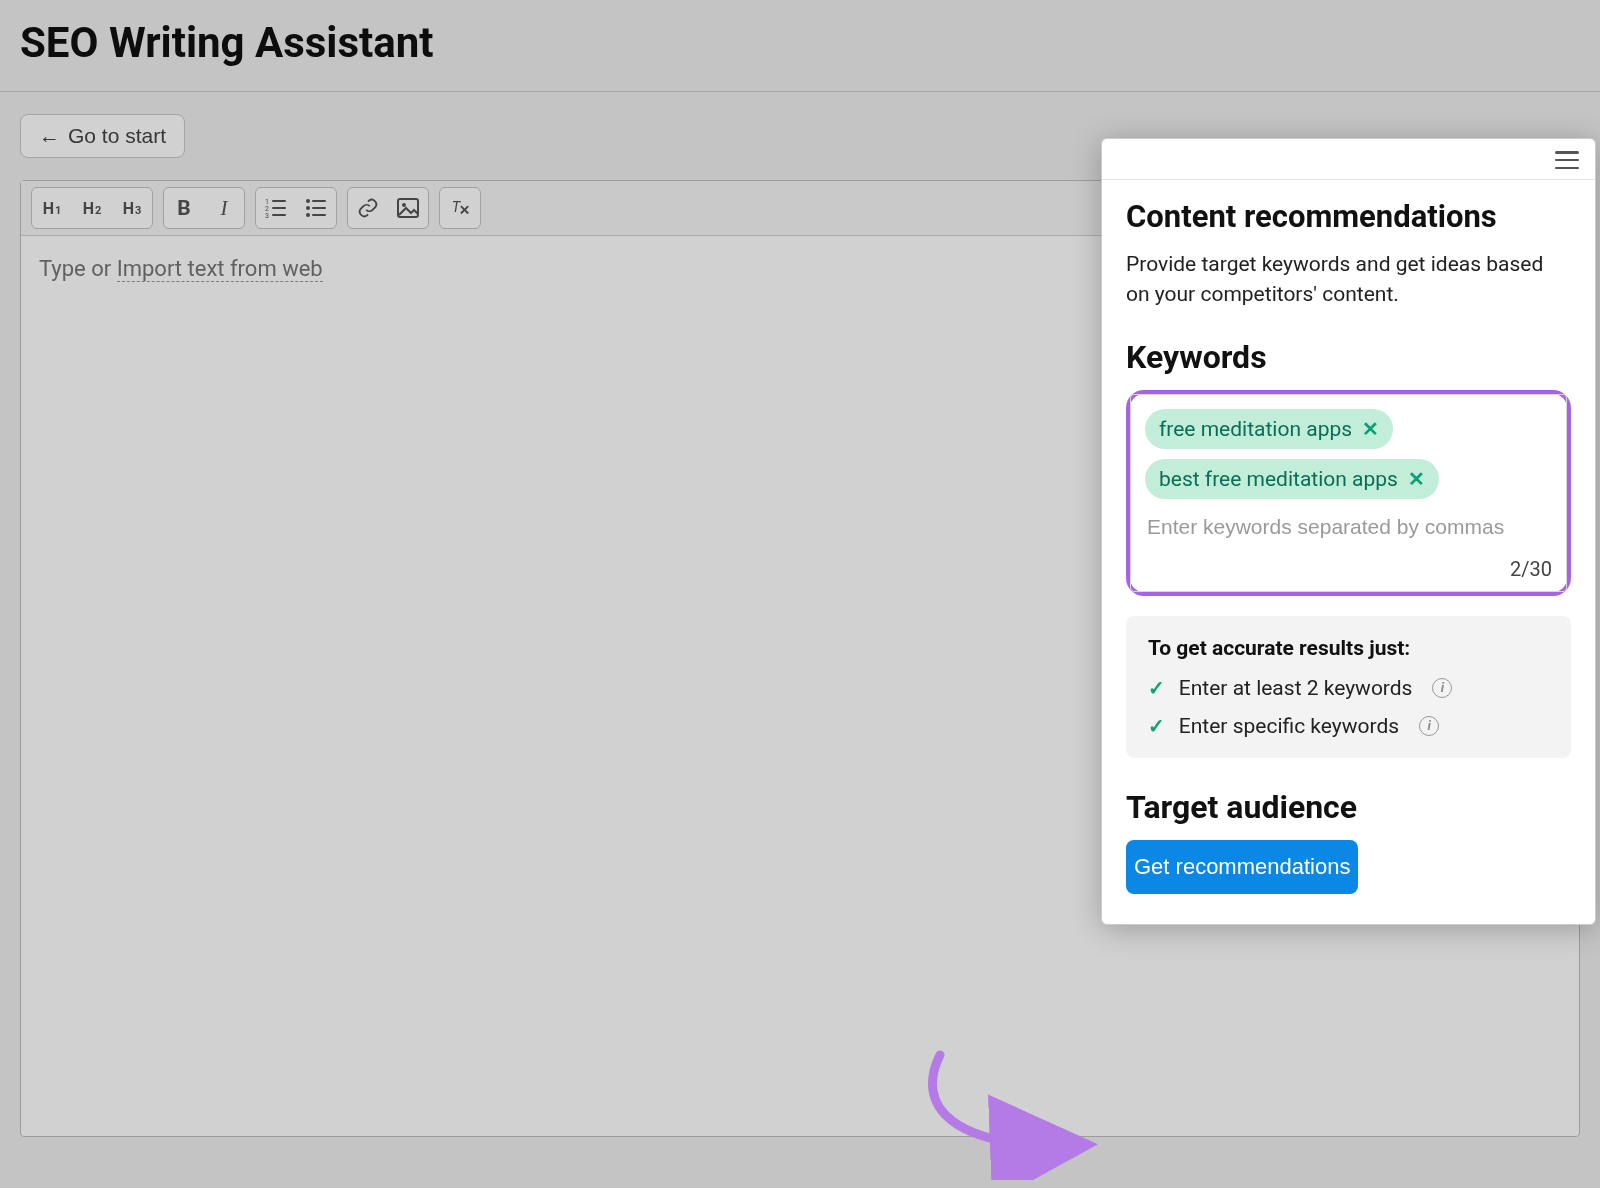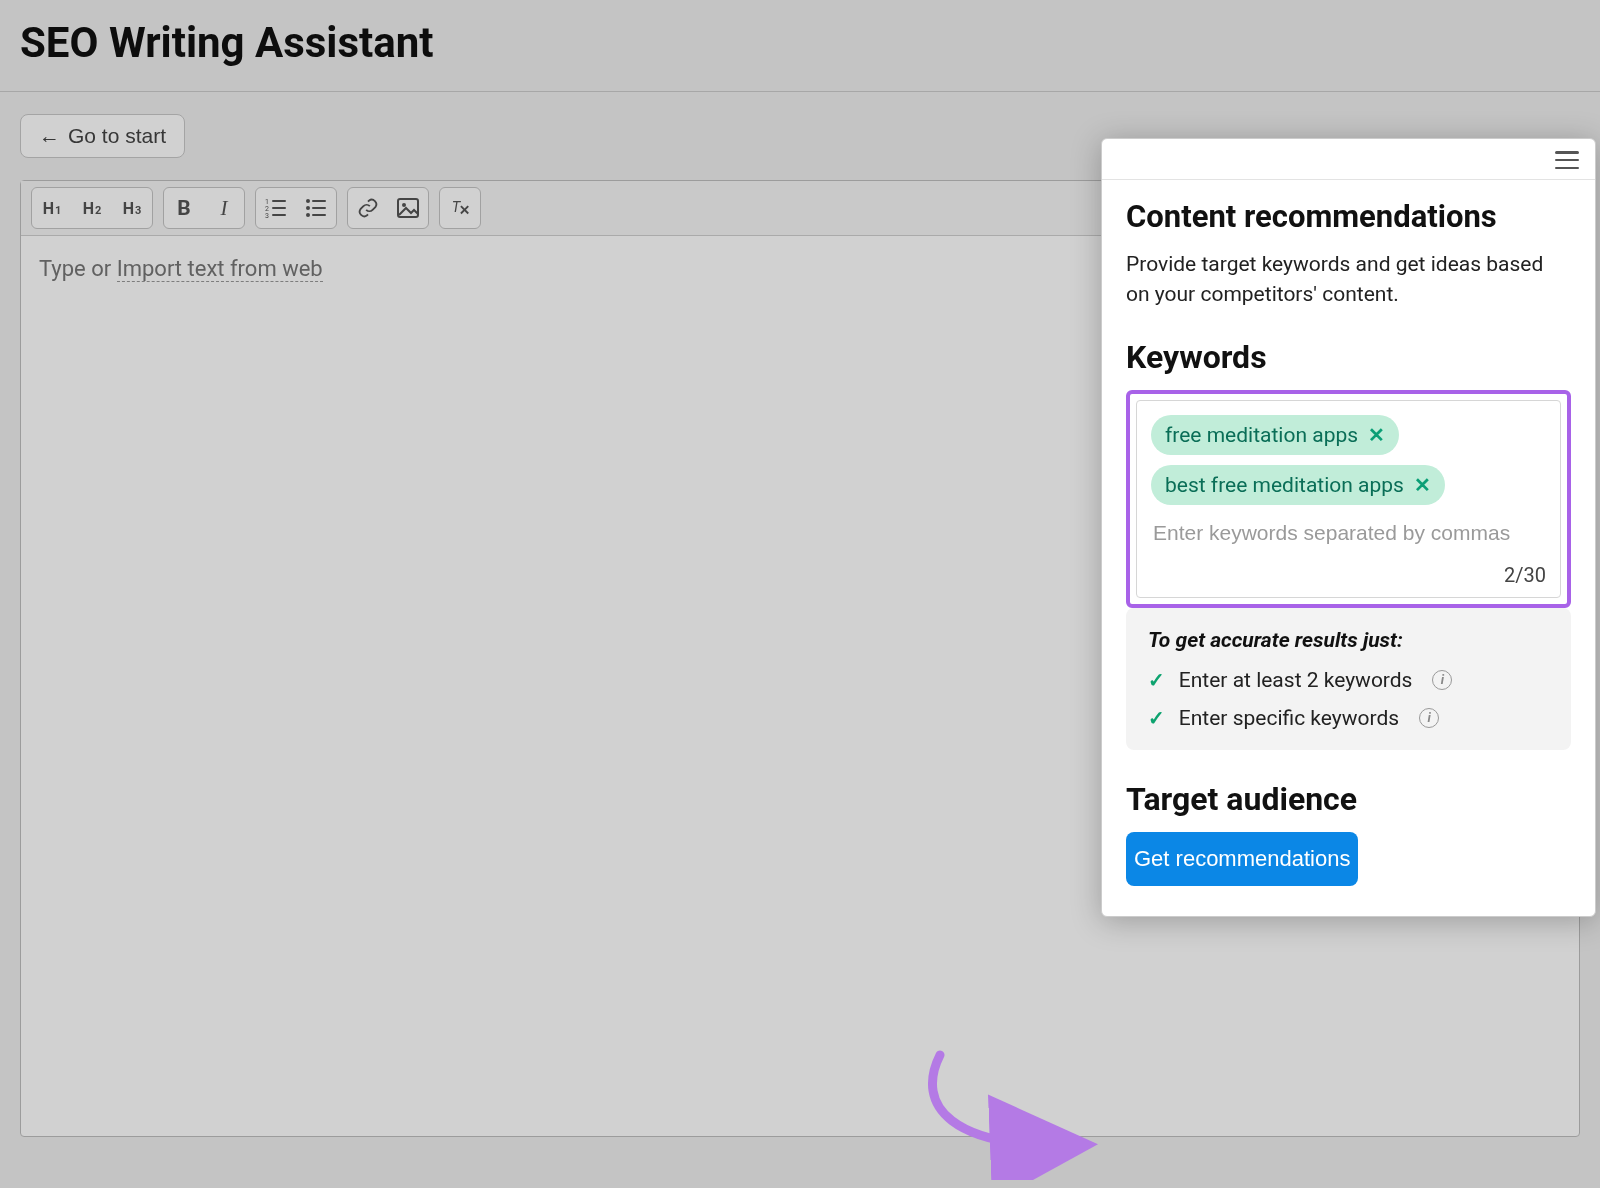--- a/index.html
+++ b/index.html
@@ -135,22 +135,23 @@
   }
   .hamburger { width:24px; height:18px; display:flex; flex-direction:column; justify-content:space-between; cursor:pointer;}
   .hamburger span { height:2.5px; background:#555; border-radius:2px;}
   .panel-body { padding: 18px 24px 0; }
   .panel-title { font-size: 31px; font-weight: 700; color:#111; margin-bottom: 14px;}
   .panel-desc { font-size: 21px; color:#222; line-height:1.45; margin-bottom: 28px;}
   .section-label { font-size: 32px; font-weight: 700; color:#111; margin-bottom: 14px;}
 
   .keywords-box {
     border: 4px solid #a862e8;
-    border-radius: 6px;
-    padding: 6px;
+    border-radius: 18px;
+    padding: 0;
+    margin-bottom: 20px;
   }
   .keywords-inner {
     border: 1px solid #d6d6d6;
     border-radius: 4px;
     padding: 14px 14px 10px;
   }
   .tag-row { display:flex; flex-wrap:wrap; gap:10px; margin-bottom:10px;}
   .tag {
     background: #c1edd9;
     color: #0a6e57;
@@ -172,21 +173,21 @@
   }
   .kw-input::placeholder { color:#9a9a9a; }
   .kw-count { text-align:right; font-size:20px; color:#444; margin-top:12px;}
 
   .tips-box {
     background: #f3f3f3;
     border-radius: 8px;
     padding: 20px 22px;
     margin-bottom: 30px;
   }
-  .tips-title { font-size: 21px; font-weight:700; color:#111; margin-bottom:16px;font-style:italic;}
+  .tips-title { font-size: 21px; font-weight:700; color:#111; margin-bottom:16px;}
   .tip-row { display:flex; align-items:center; gap:14px; font-size:21px; color:#222; margin-bottom:14px;}
   .tip-row:last-child{margin-bottom:0;}
   .check { color:#0da36f; font-size:20px; font-weight:700;}
   .info-i {
     width:20px;height:20px;border-radius:50%;border:1.5px solid #999;color:#888;
     display:inline-flex;align-items:center;justify-content:center;font-size:13px;font-style:italic;font-weight:700;margin-left:6px;cursor:pointer;
   }
 
   .audience-select {
     position: relative;

